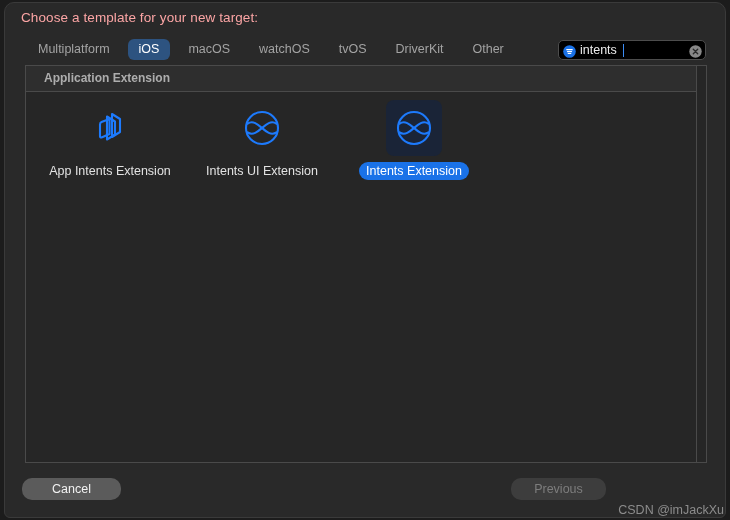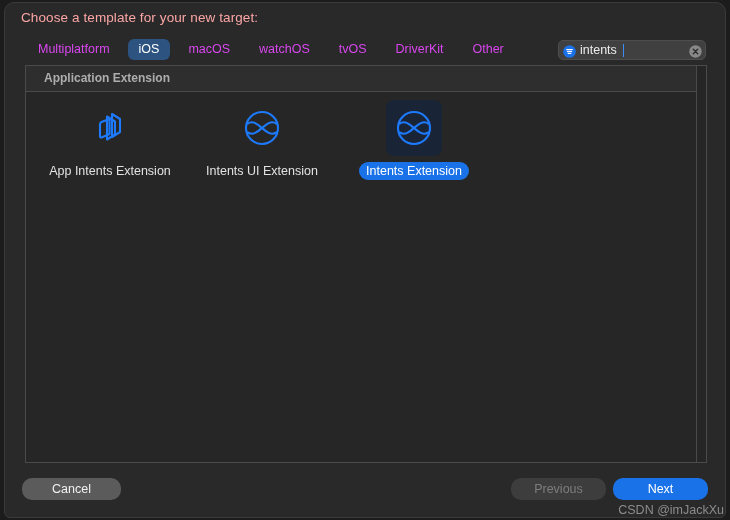--- a/index.html
+++ b/index.html
@@ -58,41 +58,41 @@
     position: absolute;
     left: 22px;
     top: 0px;
     height: 28px;
     display: flex;
     align-items: center;
     gap: 0px;
   }
   .tab {
     font-size: 12.5px;
-    color: #d946ef;
+    color: #a3a3a3;
     padding: 3px 11px;
     border-radius: 6px;
     white-space: nowrap;
     line-height: 15px;
     margin-right: 7px;
     cursor: default;
   }
   .tab.selected {
     background: #2d5380;
     color: #ffffff;
   }
 
   
   #search-field {
     position: absolute;
     left: 553px;
     top: 5px;
     width: 148px;
     height: 20px;
-    background: #404040;
+    background: #000000;
     border: 1px solid #4d4d4d;
     border-radius: 5px;
     box-sizing: border-box;
   }
   #search-filter-icon {
     position: absolute;
     left: 4px;
     top: 3px;
     width: 13px;
     height: 13px;
@@ -350,18 +350,17 @@
           </div>
           <div class="template-label">Intents Extension</div>
         </div>
       </div>
     <div id="scroll-gutter"></div>
   </div>
 
   <div id="footer">
     <div id="cancel-button" class="btn">Cancel</div>
     <div id="previous-button" class="btn">Previous</div>
-    <div id="next-button" class="btn">Next</div>
   </div>
 
 </div>
 
 <div id="watermark">CSDN @imJackXu</div>
 
 </body></html>

